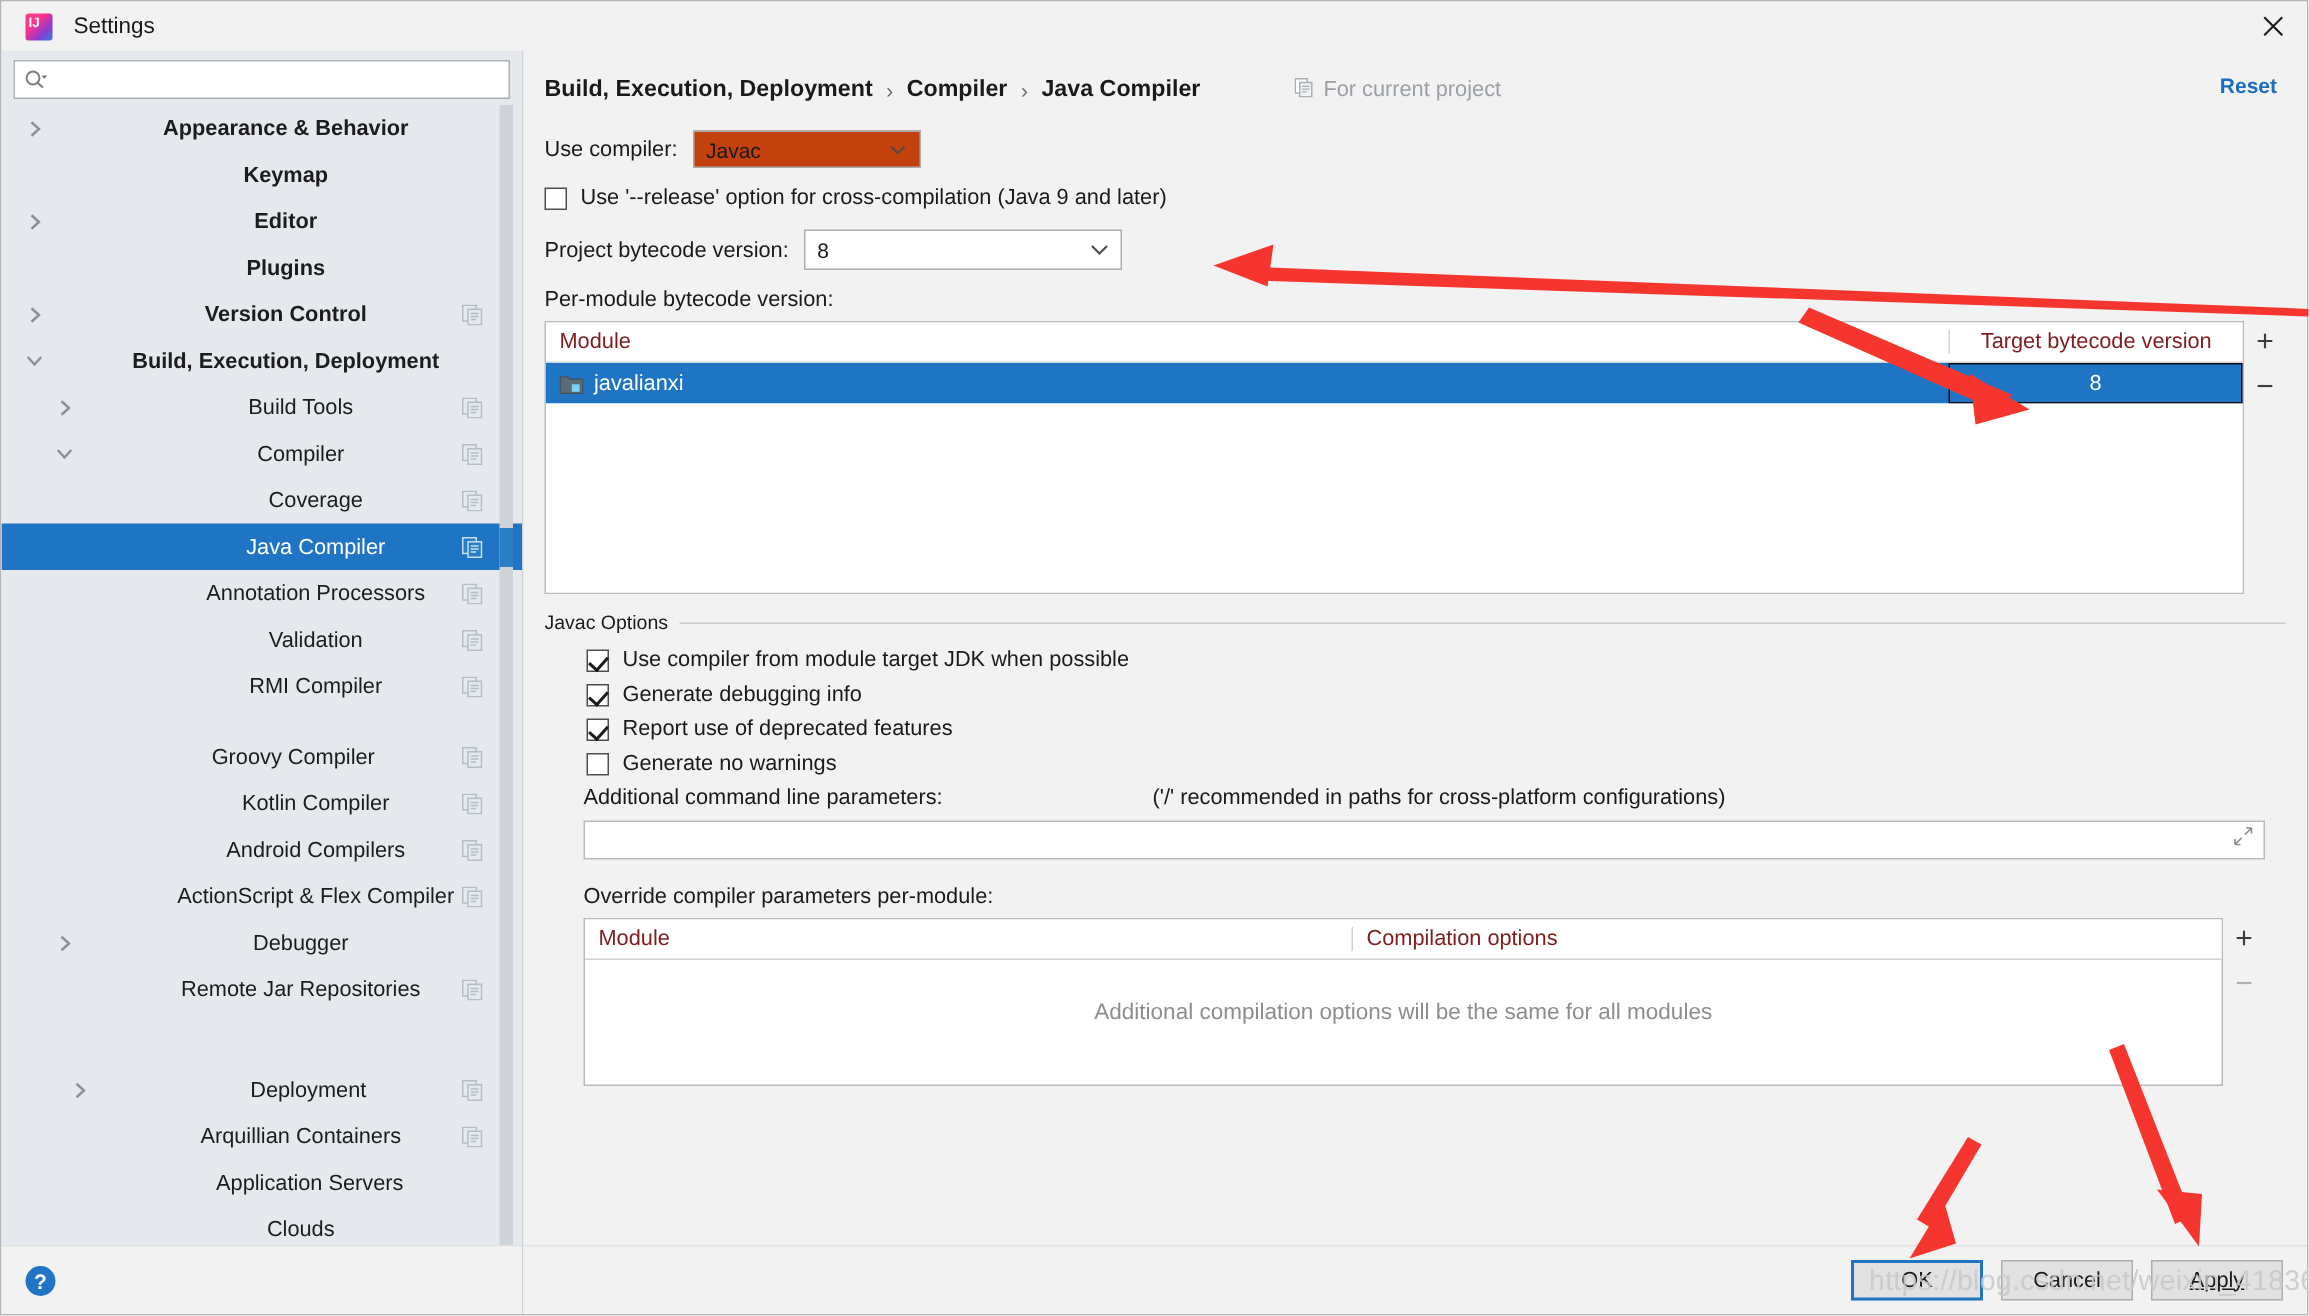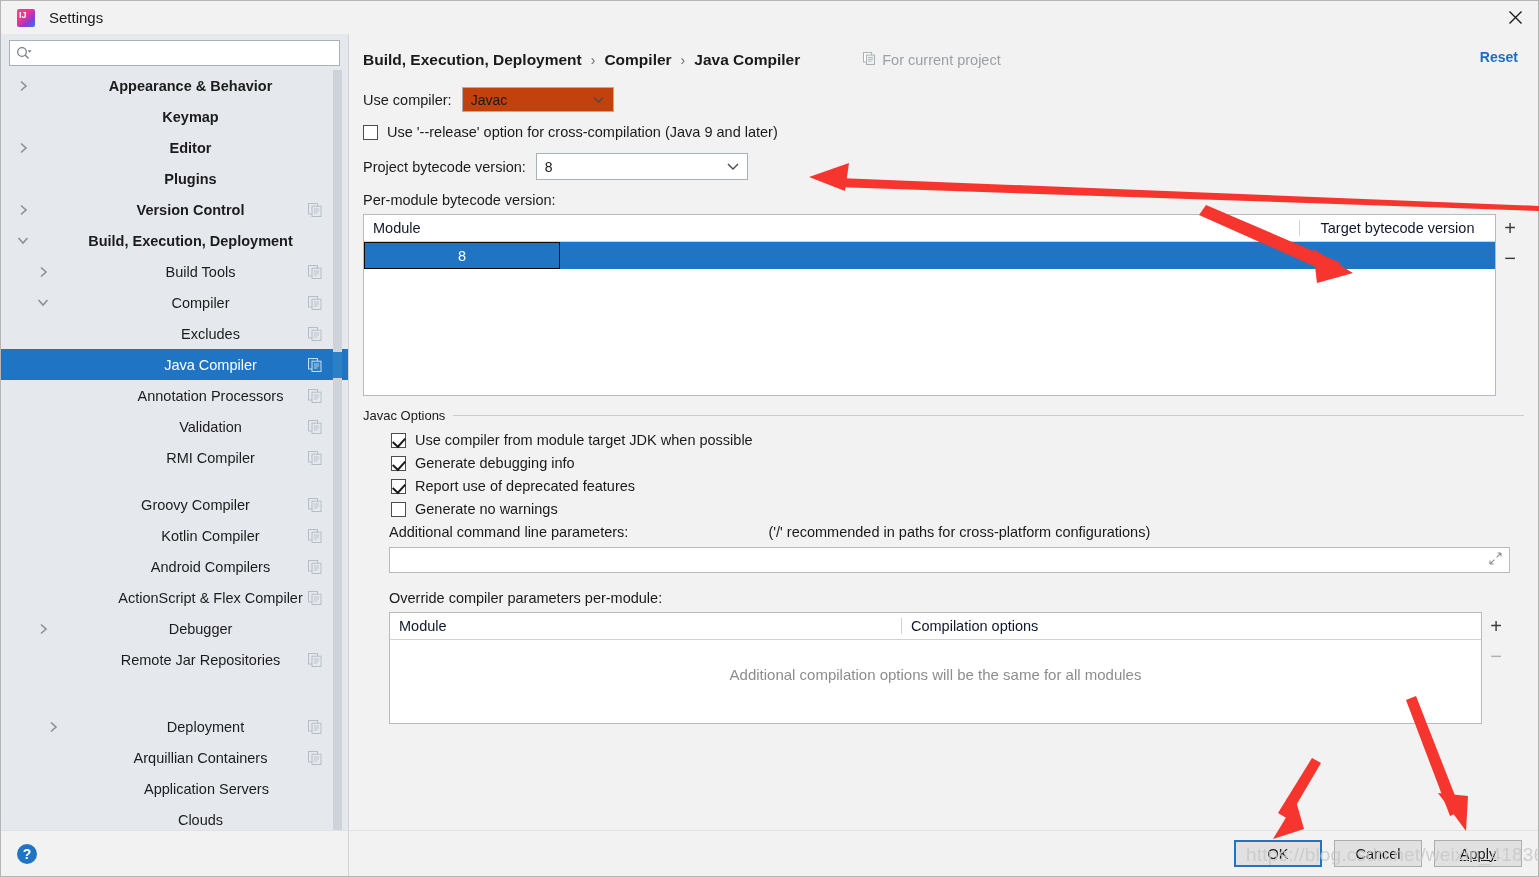--- a/index.html
+++ b/index.html
@@ -172,21 +172,21 @@
   .table-wrap { display: flex; }
   .tbl {
     flex: 1 1 auto; background: #ffffff;
     border: 1px solid #b6bbc0;
     display: flex; flex-direction: column; min-width: 0;
   }
   .tbl-head {
     display: flex; height: 27px; align-items: center;
     border-bottom: 1px solid #cfd3d7; background:#fff;
   }
-  .th { font-size: 14.5px; color:#0f172a; padding: 0 9px; }
+  .th { font-size: 14.5px; color:#7f1d1d; padding: 0 9px; }
   .th.right-col {
     border-left: 1px solid #cfd3d7; text-align: center;
     flex: 0 0 196px;
   }
   .tbl-row { display: flex; height: 27px; align-items: center; }
   .tbl-row.selected { background: #1f75c4; color: #ffffff; }
   .td { font-size: 14.5px; padding: 0 9px; display:flex; align-items:center; gap:7px; }
   .td.right-col {
     flex: 0 0 196px; justify-content: center;
     border: 1.5px solid #0d0d0d; height: 27px;
@@ -358,21 +358,21 @@
             </span>
             <span class="tree-label">Compiler</span>
             <span class="copy-ico"><svg width="14" height="14" viewBox="0 0 14 14">
                 <rect x="0.5" y="0.5" width="9" height="10.5" fill="#e5e9ed" stroke="#b2bcc6"></rect>
                 <rect x="4" y="3.2" width="9" height="10.3" fill="#e5e9ed" stroke="#b2bcc6"></rect>
                 <path d="M5.8 6h5.3 M5.8 8h5.3 M5.8 10h3.6" stroke="#b2bcc6" stroke-width="0.9"></path>
               </svg></span>
           </div>
           <div class="tree-item" style="padding-left: 54px;">
             <span class="tw"></span>
-            <span class="tree-label">Excludes</span>
+            <span class="tree-label">Coverage</span>
             <span class="copy-ico"><svg width="14" height="14" viewBox="0 0 14 14">
                 <rect x="0.5" y="0.5" width="9" height="10.5" fill="#e5e9ed" stroke="#b2bcc6"></rect>
                 <rect x="4" y="3.2" width="9" height="10.3" fill="#e5e9ed" stroke="#b2bcc6"></rect>
                 <path d="M5.8 6h5.3 M5.8 8h5.3 M5.8 10h3.6" stroke="#b2bcc6" stroke-width="0.9"></path>
               </svg></span>
           </div>
           <div class="tree-item selected" style="padding-left: 54px;">
             <span class="tw"></span>
             <span class="tree-label">Java Compiler</span>
             <span class="copy-ico"><svg width="14" height="14" viewBox="0 0 14 14">
@@ -564,20 +564,29 @@
 
         <div class="lbl" style="margin-top:12px;">Per-module bytecode version:</div>
 
         <div class="table-wrap" style="margin-top:6px; height:182px;">
           <div class="tbl">
             <div class="tbl-head">
               <div class="th" style="flex:1 1 auto;">Module</div>
               <div class="th right-col">Target bytecode version</div>
             </div>
             <div class="tbl-row selected">
+              <div class="td" style="flex:1 1 auto;">
+                <span class="mod-ico">
+                  <svg width="16" height="14" viewBox="0 0 16 14">
+                    <path d="M0.5 2.2 h5 l1.4 1.6 h8.6 v9.4 h-15 z" fill="#5b6a77" stroke="#43505b" stroke-width="0.8"></path>
+                    <rect x="8.2" y="7.2" width="5.2" height="5" fill="#7fd0f5"></rect>
+                  </svg>
+                </span>
+                <span>javalianxi</span>
+              </div>
               <div class="td right-col">8</div>
             </div>
             <div class="tbl-empty"></div>
           </div>
           <div class="tbl-side">
             <div class="sbtn">+</div>
             <div class="sbtn">−</div>
           </div>
         </div>
 

